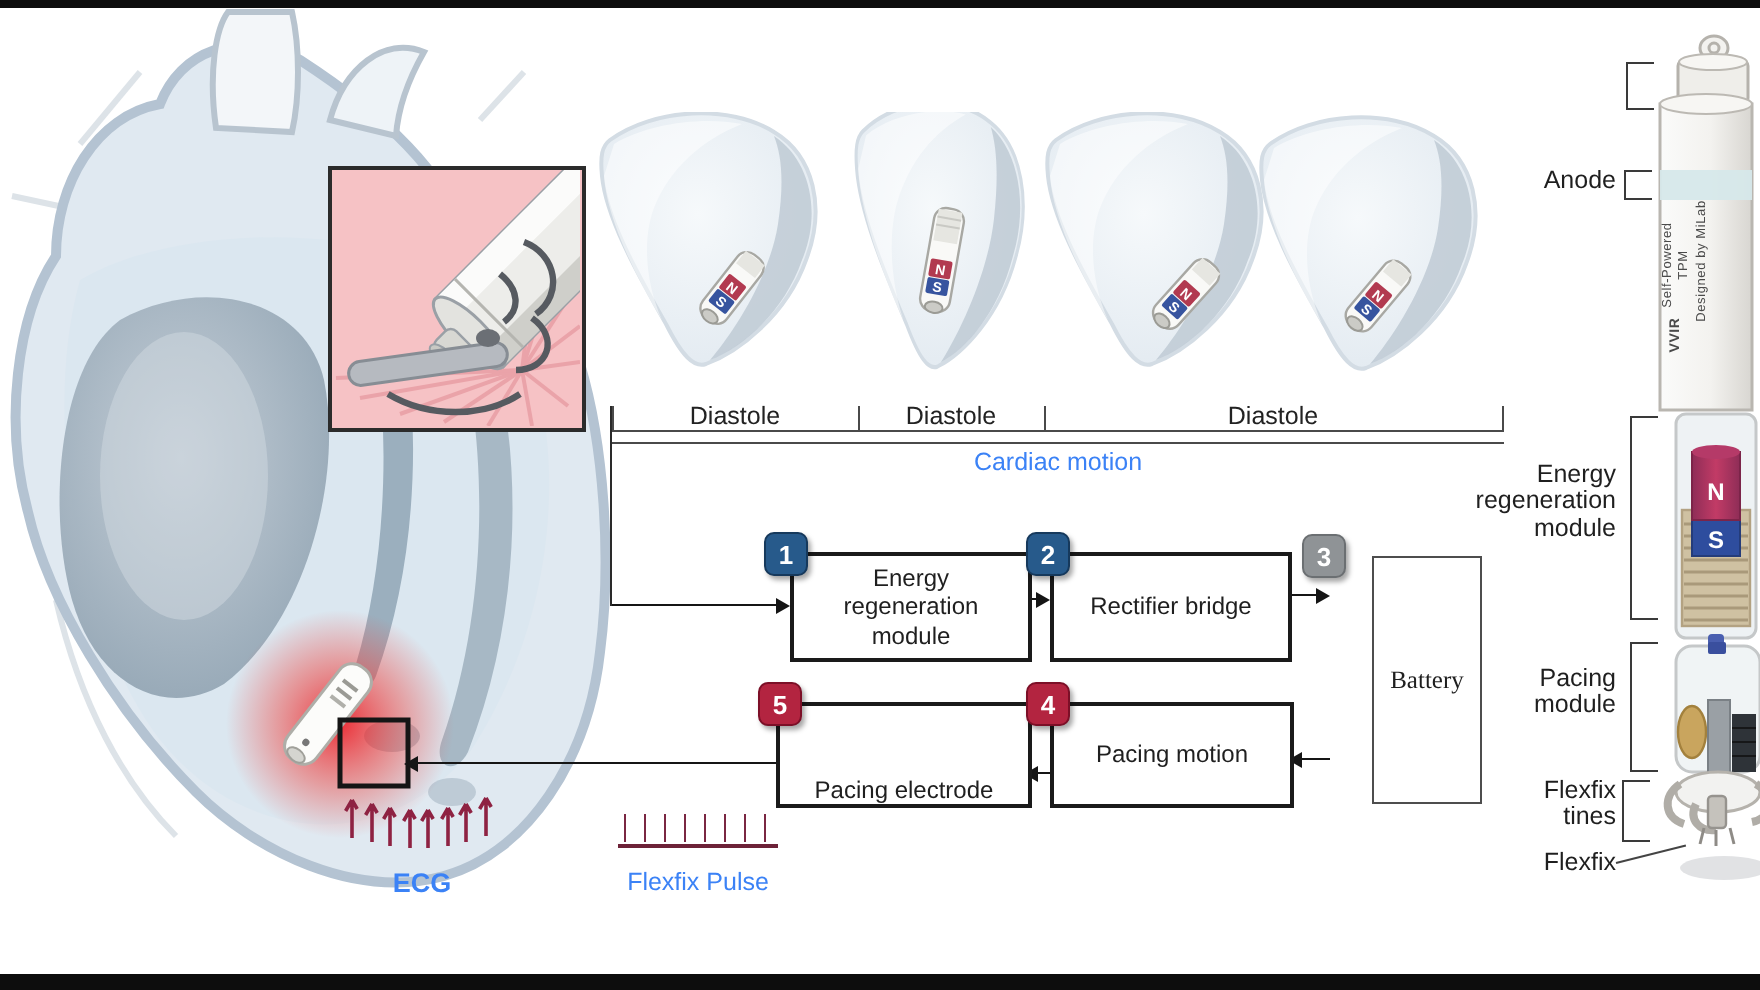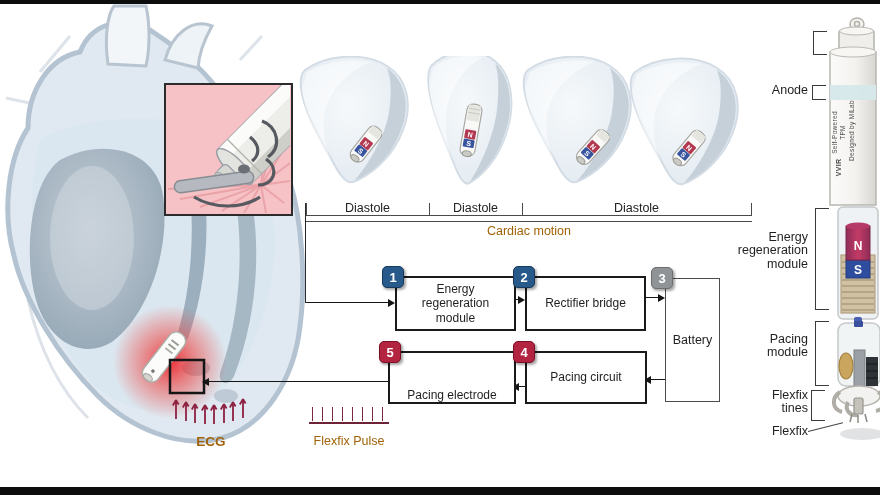--- a/index.html
+++ b/index.html
@@ -32,21 +32,21 @@
   .bline{position:absolute;border-top:1.6px solid #4a4a4a;}
   
   .rlabel{position:absolute;font-size:12.5px;line-height:1.06;text-align:right;color:#1f1f1f;}
   .rbracket{position:absolute;border-left:1.8px solid #3a3a3a;border-top:1.8px solid #3a3a3a;
             border-bottom:1.8px solid #3a3a3a;width:13px;}
   
   .spike{position:absolute;border-left:1.8px solid #7a2742;}
   
   .vprint{position:absolute;transform:rotate(-90deg);font-size:6.5px;color:#4a4a4a;
           text-align:center;letter-spacing:.3px;z-index:5;}
-  .caption{position:absolute;font-size:12.5px;color:#a16207;text-align:center;}
+  .caption{position:absolute;font-size:12.5px;color:#3b82f6;text-align:center;}
 </style>
 </head>
 <body>
 
 <div class="canvas">
 
   <div class="bar" style="top:0;height:4px;"></div>
   <div class="bar" style="top:487px;height:8px;"></div>
 
   <svg class="abs" style="left:0;top:0;" width="312" height="486" viewBox="0 0 312 486">
@@ -247,25 +247,25 @@
   <div class="ah-l" style="left:202px;top:378px;z-index:4;"></div>
 
   <div class="fbox" style="left:395px;top:276px;width:117px;height:51px;z-index:5;">
     <span class="lbl prelined">Energy
 regeneration
 module</span>
   </div>
   <div class="fbox" style="left:525px;top:276px;width:117px;height:51px;z-index:5;">
     <span class="lbl">Rectifier bridge</span>
   </div>
-  <div class="fbox thin" style="left:665px;top:278px;width:53px;height:122px;z-index:5;">
+  <div class="fbox thin" style="left:686px;top:278px;width:53px;height:122px;z-index:5;font-family:Liberation Serif, serif;">
     <span class="lbl">Battery</span>
   </div>
   <div class="fbox" style="left:525px;top:351px;width:118px;height:49px;z-index:5;">
-    <span class="lbl">Pacing circuit</span>
+    <span class="lbl">Pacing motion</span>
   </div>
   <div class="fbox" style="left:388px;top:351px;width:124px;height:49px;z-index:5;align-items:flex-end;">
     <span class="lbl">Pacing electrode</span>
   </div>
 
   <div class="badge blue" style="left:382px;top:266px;">1</div>
   <div class="badge blue" style="left:513px;top:266px;">2</div>
   <div class="badge gray" style="left:651px;top:267px;">3</div>
   <div class="badge red" style="left:513px;top:341px;">4</div>
   <div class="badge red" style="left:379px;top:341px;">5</div>

